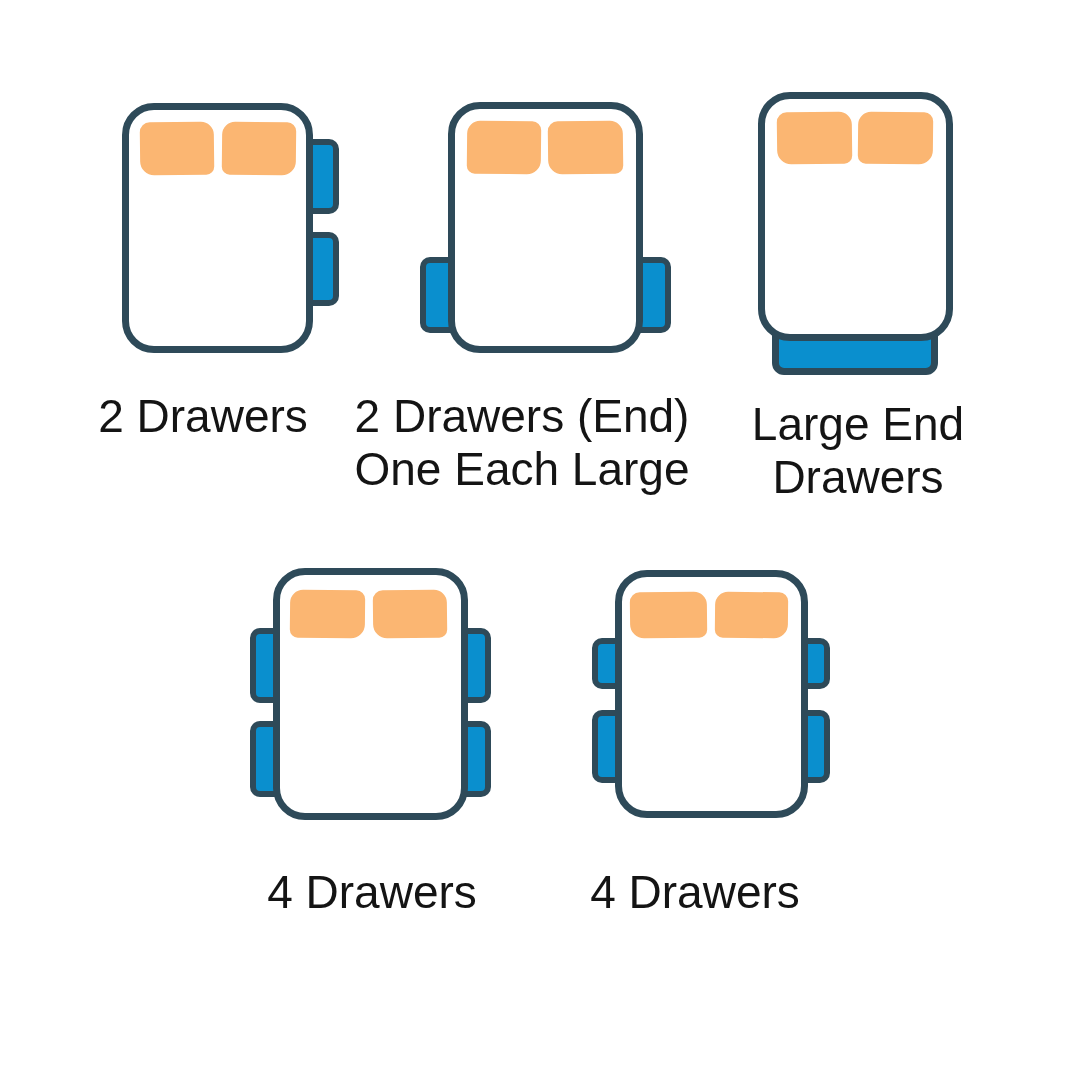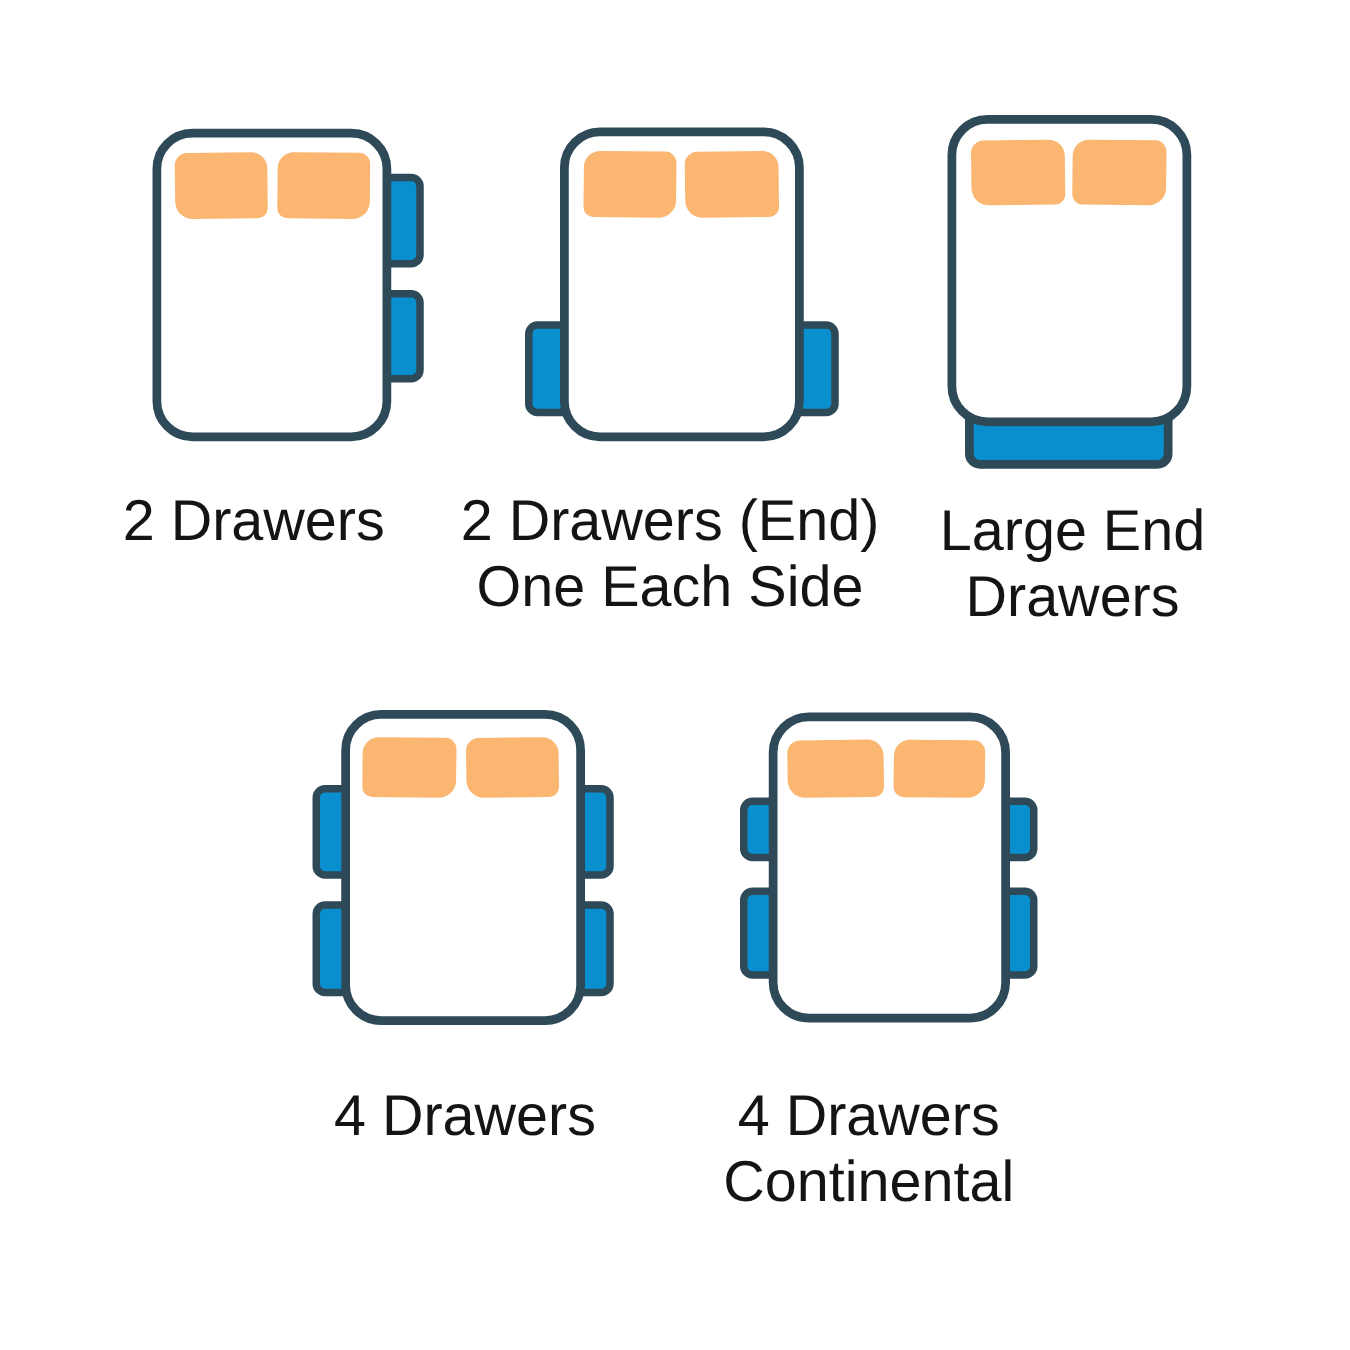--- a/index.html
+++ b/index.html
@@ -67,21 +67,21 @@
   .f1-d-upper  { left: 295px; top: 139px; width: 44px;  height: 75px; }
   .f1-d-lower  { left: 295px; top: 232px; width: 44px;  height: 74px; }
   .label-f1    { left: 33px;  top: 390px; width: 340px; }
 
   
   .bed-f2      { left: 448px; top: 102px; width: 195px; height: 251px; }
   .f2-p-left   { left: 12px;  top: 12px;  width: 74px;  height: 53px; }
   .f2-p-right  { left: 93px;  top: 12px;  width: 75px;  height: 53px; }
   .f2-d-left   { left: 420px; top: 257px; width: 44px;  height: 76px; }
   .f2-d-right  { left: 627px; top: 257px; width: 44px;  height: 76px; }
-  .label-f2    { left: 336px; top: 390px; width: 400px; }
+  .label-f2    { left: 322px; top: 390px; width: 400px; }
 
   
   .bed-f3      { left: 758px; top: 92px;  width: 195px; height: 249px; }
   .f3-p-left   { left: 12px;  top: 13px;  width: 75px;  height: 52px; }
   .f3-p-right  { left: 93px;  top: 13px;  width: 75px;  height: 52px; }
   .f3-d-end    { left: 772px; top: 312px; width: 166px; height: 63px; }
   .label-f3    { left: 698px; top: 398px; width: 320px; }
 
   
   .bed-f4      { left: 273px; top: 568px; width: 195px; height: 252px; }
@@ -122,21 +122,21 @@
 
   <div>
     <div class="drawer f2-d-left"></div>
     <div class="drawer f2-d-right"></div>
     <div class="bed bed-f2">
       <div class="pillow tilt-b f2-p-left"></div>
       <div class="pillow tilt-a f2-p-right"></div>
     </div>
     <div class="label label-f2">
       <div>2 Drawers (End)</div>
-      <div>One Each Side</div>
+      <div>One Each Large</div>
     </div>
   </div>
 
   <div>
     <div class="drawer large f3-d-end"></div>
     <div class="bed bed-f3">
       <div class="pillow tilt-a f3-p-left"></div>
       <div class="pillow tilt-b f3-p-right"></div>
     </div>
     <div class="label label-f3">
@@ -163,17 +163,16 @@
     <div class="drawer f5-d-lu"></div>
     <div class="drawer f5-d-ll"></div>
     <div class="drawer f5-d-ru"></div>
     <div class="drawer f5-d-rl"></div>
     <div class="bed bed-f5">
       <div class="pillow tilt-a f5-p-left"></div>
       <div class="pillow tilt-b f5-p-right"></div>
     </div>
     <div class="label label-f5">
       <div>4 Drawers</div>
-      <div>Continental</div>
     </div>
   </div>
 
 </div>
 
 </body></html>

